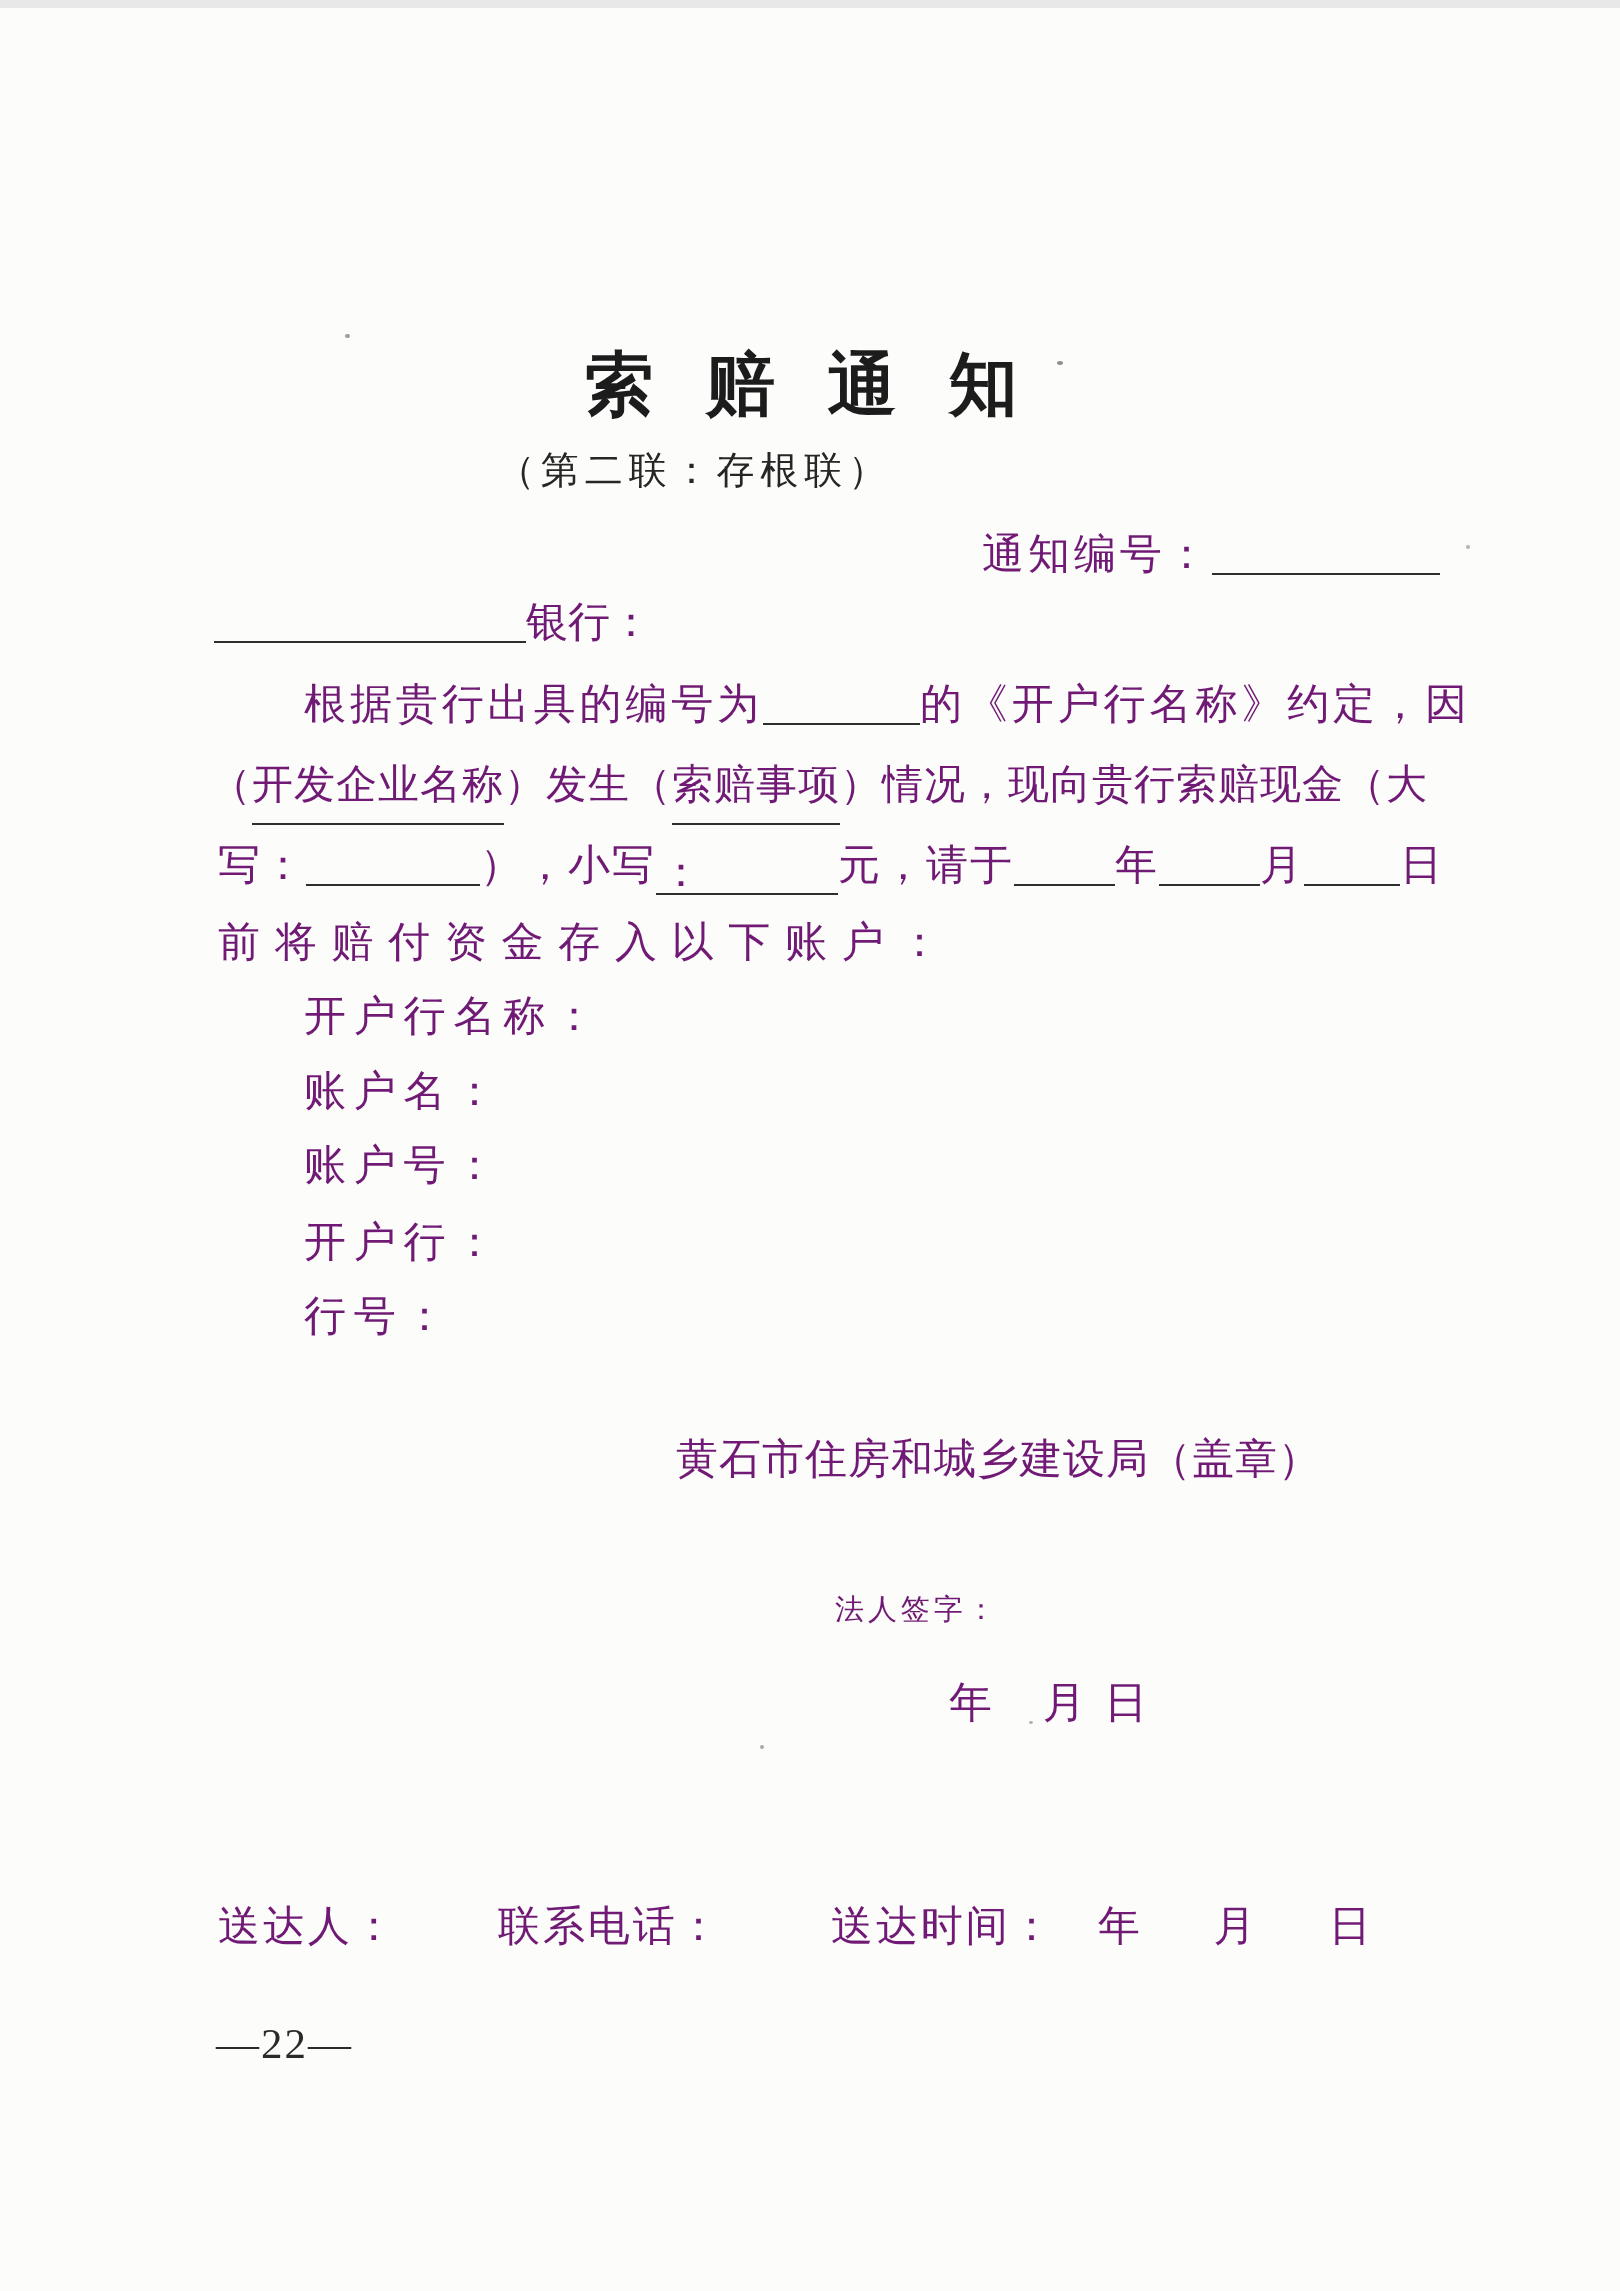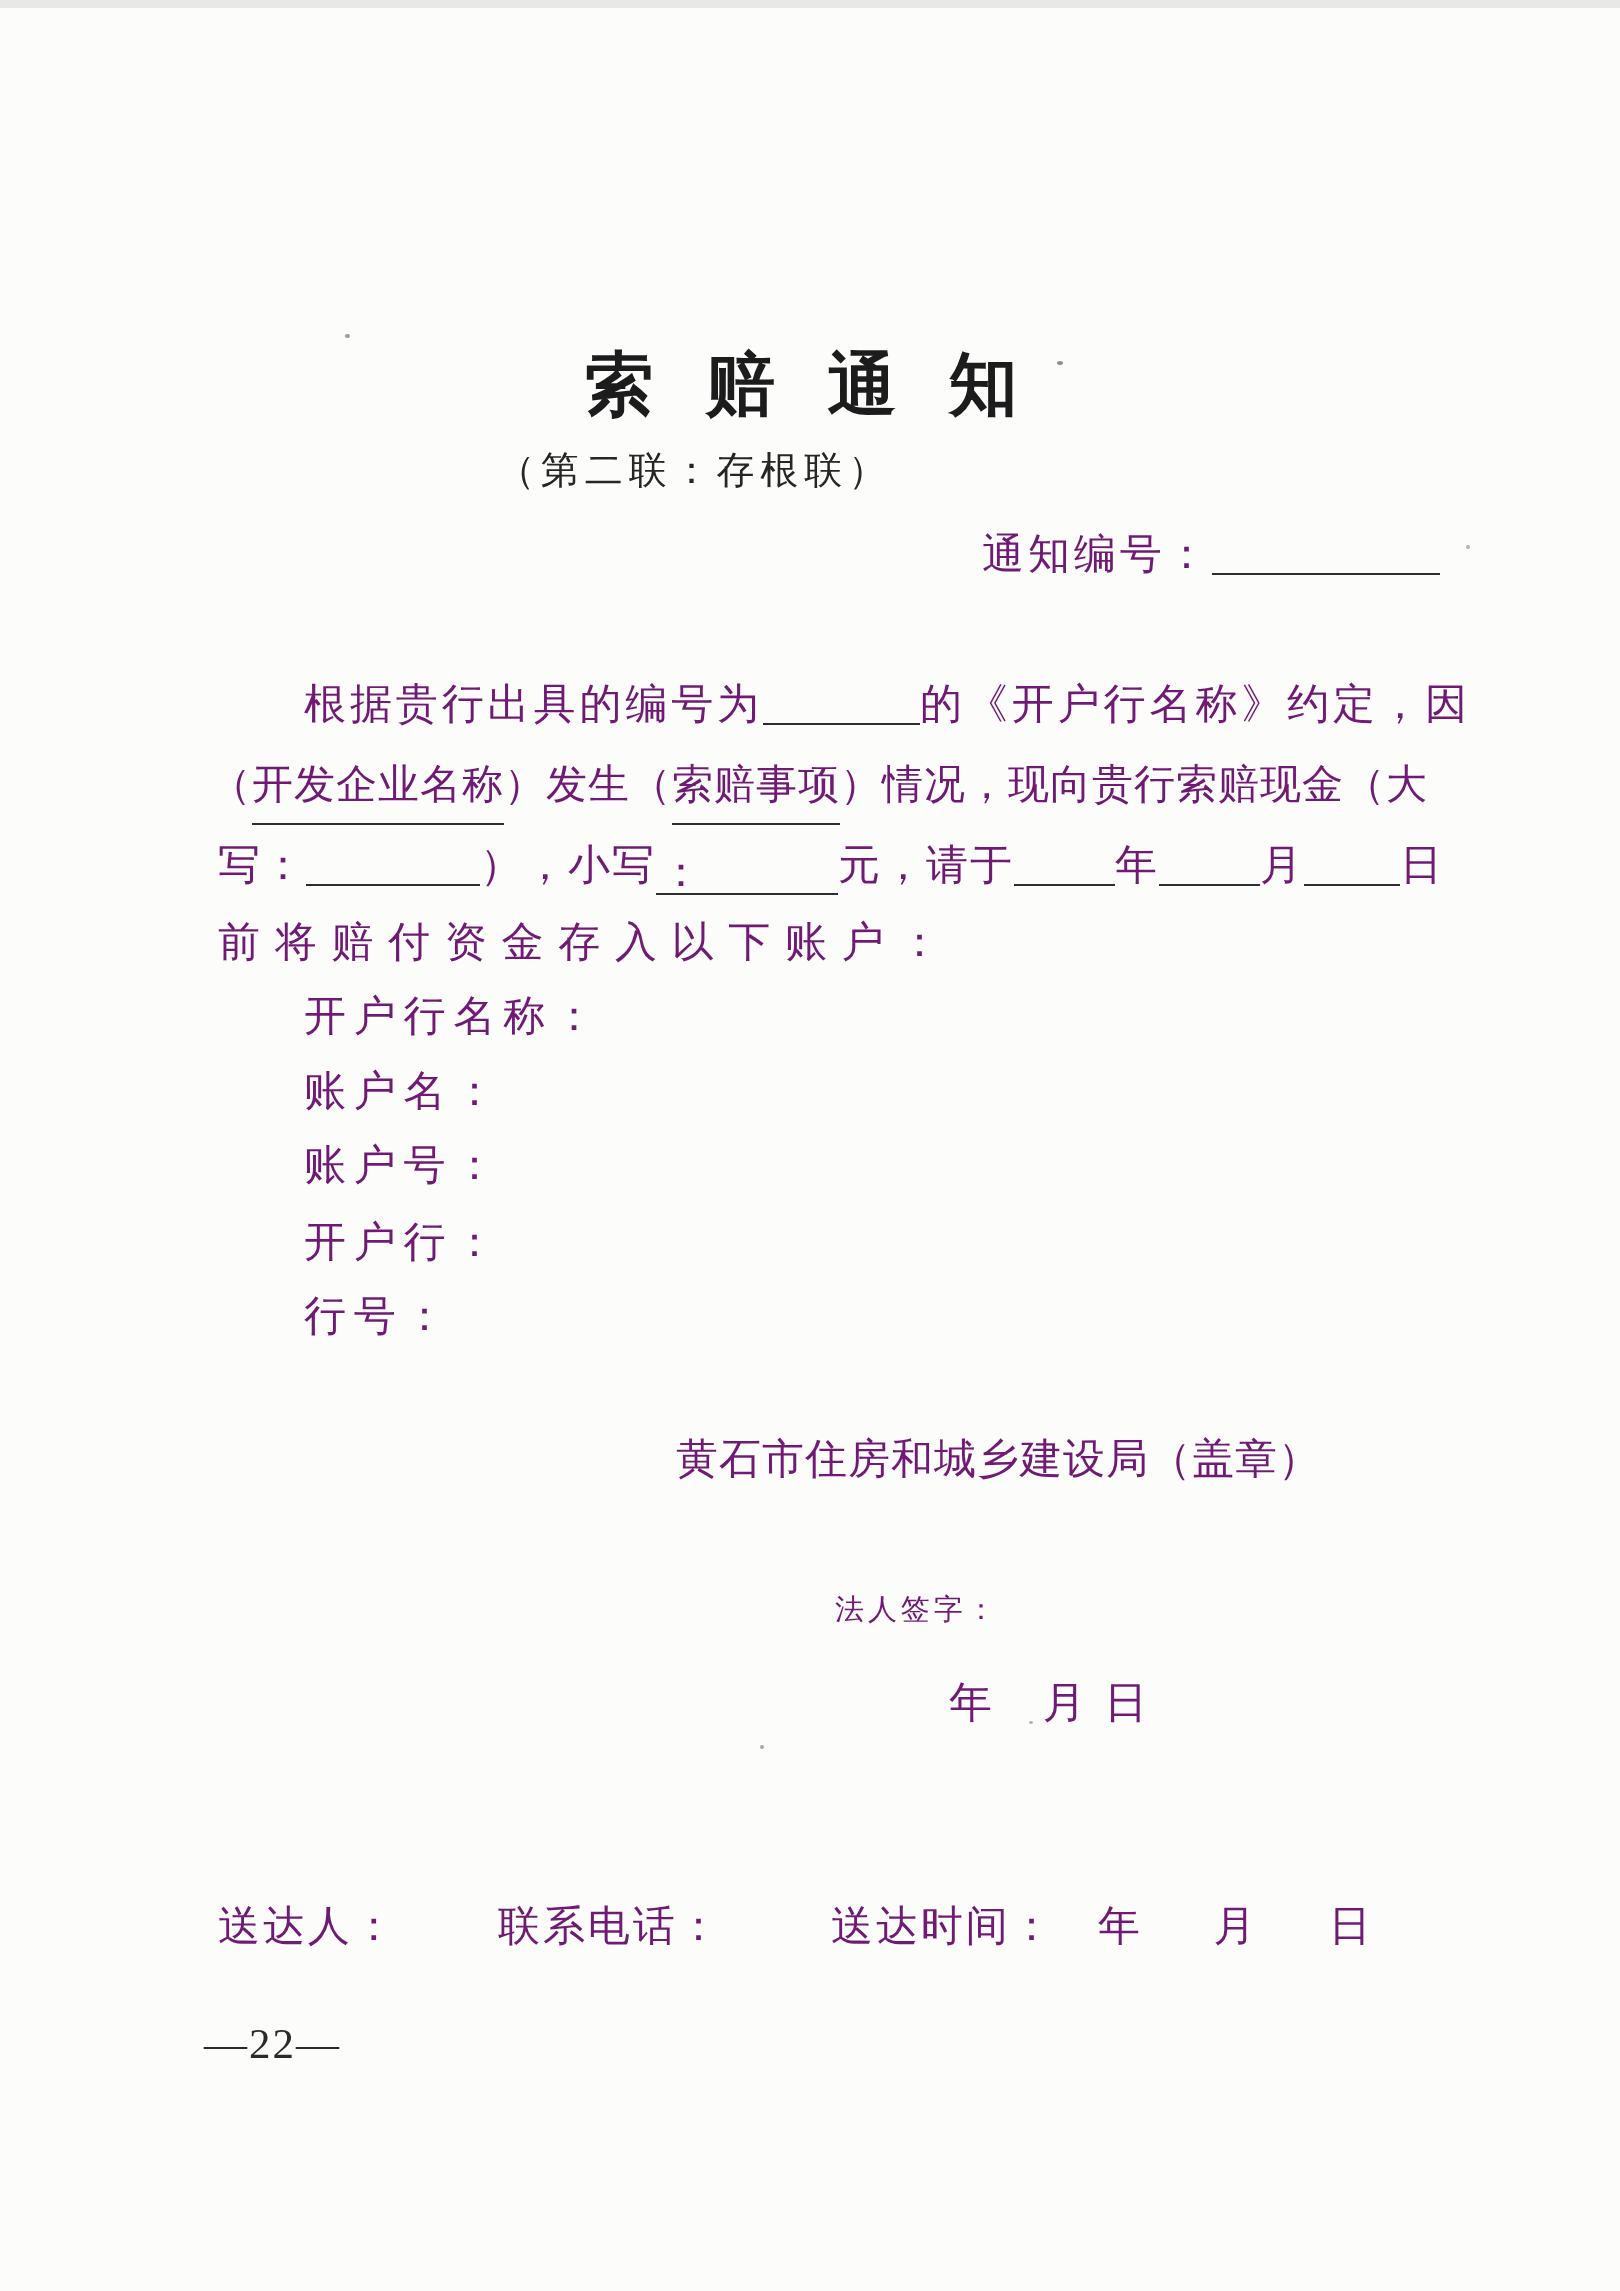--- a/index.html
+++ b/index.html
@@ -35,21 +35,21 @@
   .field-5{top:1280px;left:304px;letter-spacing:7.8px;}
   .issuer-line{top:1423px;left:676px;letter-spacing:1px;}
   .sign-line{top:1582px;left:835px;font-size:29px;letter-spacing:3.9px;}
   .sign-date-line{top:1666px;left:949px;font-size:43px;letter-spacing:3.9px;}
   .footer-line{top:1890px;left:0;width:1620px;}
   .footer-line span{position:absolute;white-space:nowrap;letter-spacing:2.9px;}
   .fp-person{left:218px;}
   .fp-phone{left:498px;}
   .fp-time{left:831px;}
   .fp-date{left:1098px;letter-spacing:15.7px !important;}
-  .pageno-line{top:2011px;left:204px;font-size:43px;letter-spacing:2px;color:#2a2a2a;}
+  .pageno-line{top:2011px;left:216px;font-size:43px;letter-spacing:2px;color:#2a2a2a;}
   .blank{
     display:inline-block;
     height:1em;
     border-bottom:2.9px solid #2e2e2e;
     vertical-align:-6.9px;
   }
   .colon-blank{
     text-align:left;
     padding-left:3.9px;
     font-size:42px;
@@ -74,20 +74,21 @@
 <body>
 
 <div class="page">
 
   <h1 class="title">索 赔 通 知</h1>
 
   <div class="subtitle">（第二联：存根联）</div>
 
   <div class="line notice-line"><span>通知编号：</span><span class="blank w233"></span></div>
 
+  <div class="line bank-line"><span class="blank w320"></span><span>银行：</span></div>
 
   <div class="line p1"><span>根据贵行出具的编号为</span><span class="blank w160"></span><span>的《开户行名称》约定，因</span></div>
 
   <div class="line p2"><span>（</span><span class="u">开发企业名称</span><span>）发生（</span><span class="u">索赔事项</span><span>）情况，现向贵行索赔现金（大</span></div>
 
   <div class="line p3"><span>写：</span><span class="blank w180"></span><span>），小写</span><span class="blank w186 colon-blank">：</span><span>元，请于</span><span class="blank w105"></span><span>年</span><span class="blank w105"></span><span>月</span><span class="blank w100"></span><span>日</span></div>
 
   <div class="line p4">前将赔付资金存入以下账户：</div>
 
   <div class="line field-1">开户行名称：</div>

